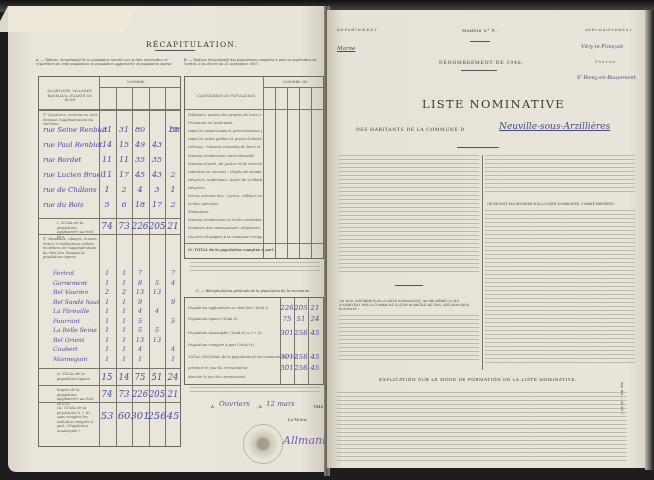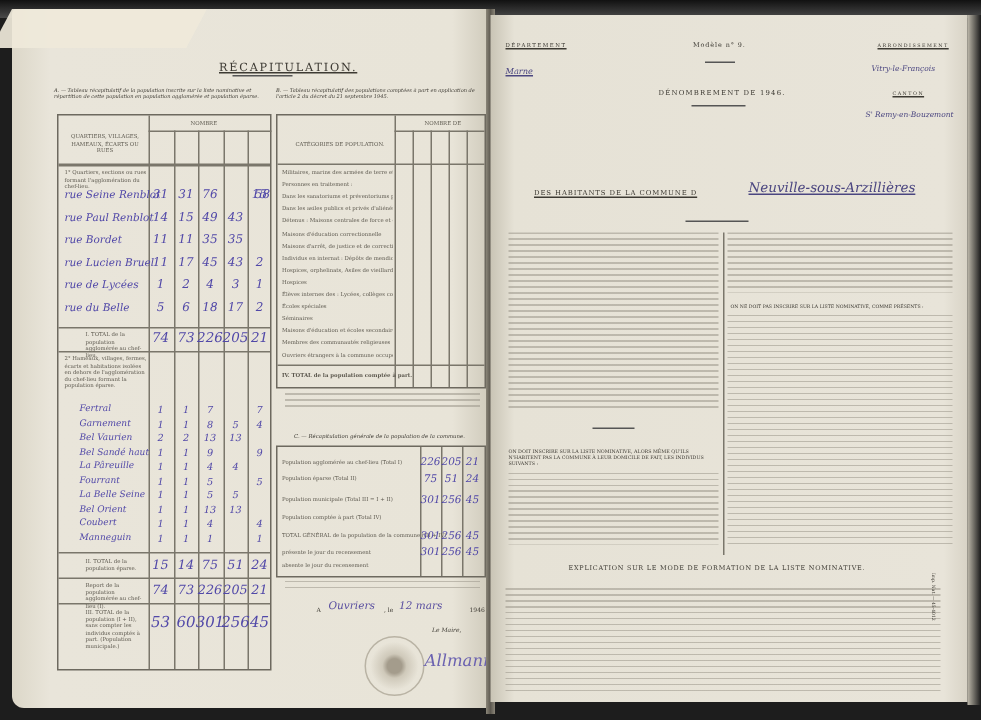--- a/index.html
+++ b/index.html
@@ -14,21 +14,21 @@
   .page.right { left: 327px; top: 10px; width: 318px; height: 458px;
     background: linear-gradient(90deg, #c9c4b5 0%, #e6e2d6 5%, #e8e4d9 95%, #d8d3c6 100%); }
   .spine { position: absolute; left: 324px; top: 6px; width: 6px; height: 470px; background: linear-gradient(90deg,#8a8578,#5c584f,#8a8578); }
   .right-edge { position: absolute; left: 645px; top: 10px; width: 9px; height: 460px; background: linear-gradient(90deg,#bdb8aa,#1a1a1a); }
   .folded-corner { position: absolute; left: 8px; top: 6px; width: 130px; height: 26px; background: #efe9da;
     transform: skewX(-28deg); transform-origin: left top; opacity: 0.92; }
 
   .tiny-lines { position: absolute; background: repeating-linear-gradient(#9b968a 0 1px, transparent 1px 4px); opacity: .55; }
 
   .t { position: absolute; white-space: nowrap; }
-  .caps { letter-spacing: 1px; text-transform: uppercase; text-decoration: underline; }
+  .caps { letter-spacing: 1px; text-transform: uppercase; }
   .hand { font-family: "DejaVu Serif", serif; font-style: italic; color: #5a4fa0; }
 
   
   .tbl { position: absolute; border: 1.5px solid #6d695f; }
   .vline { position: absolute; width: 1px; background: #7a766b; }
   .hline { position: absolute; height: 1px; background: #7a766b; }
   .cell-num { position: absolute; font-family: "DejaVu Serif", serif; font-style: italic; color: #5148a8; font-size: 8px; text-align: center; width: 22px; }
   .street { position: absolute; font-style: italic; color: #5148a8; font-size: 7px; }
   .label-sm { position: absolute; font-size: 3.6px; color: #5d594f; line-height: 4.6px; }
   .stamp { position: absolute; border-radius: 50%; border: 1px solid #b9b3a4;
@@ -62,48 +62,48 @@
       <div class="hline" style="left:0;top:325px;width:141px;"></div>
 
       <div class="label-sm" style="left:6px;top:12px;width:50px;text-align:center;">QUARTIERS, VILLAGES, HAMEAUX, ÉCARTS OU RUES</div>
       <div class="label-sm" style="left:88px;top:3px;">NOMBRE</div>
       <div class="label-sm" style="left:4px;top:36px;width:55px;">1° Quartiers, sections ou rues formant l'agglomération du chef-lieu.</div>
 
       <div id="agg-rows">
           <div class="street" style="left: 4px; top: 49px;">rue Seine Renblot</div>
           <div class="cell-num" style="left: 57px; top: 48px;">31</div>
           <div class="cell-num" style="left: 74px; top: 48px;">31</div>
-          <div class="cell-num" style="left: 90px; top: 48px;">76</div>
+          <div class="cell-num" style="left: 90px; top: 48px;">80</div>
           <div class="cell-num" style="left: 125px; top: 48px;">58</div>
           <div class="cell-num" style="left: 123px; top: 48px;">15</div>
           <div class="street" style="left: 4px; top: 64px;">rue Paul Renblot</div>
           <div class="cell-num" style="left: 57px; top: 63px;">14</div>
           <div class="cell-num" style="left: 74px; top: 63px;">15</div>
           <div class="cell-num" style="left: 90px; top: 63px;">49</div>
           <div class="cell-num" style="left: 107px; top: 63px;">43</div>
           <div class="cell-num" style="left: 123px; top: 63px;"></div>
           <div class="street" style="left: 4px; top: 79px;">rue Bordet</div>
           <div class="cell-num" style="left: 57px; top: 78px;">11</div>
           <div class="cell-num" style="left: 74px; top: 78px;">11</div>
           <div class="cell-num" style="left: 90px; top: 78px;">35</div>
           <div class="cell-num" style="left: 107px; top: 78px;">35</div>
           <div class="cell-num" style="left: 123px; top: 78px;"></div>
           <div class="street" style="left: 4px; top: 94px;">rue Lucien Bruel</div>
           <div class="cell-num" style="left: 57px; top: 93px;">11</div>
           <div class="cell-num" style="left: 74px; top: 93px;">17</div>
           <div class="cell-num" style="left: 90px; top: 93px;">45</div>
           <div class="cell-num" style="left: 107px; top: 93px;">43</div>
           <div class="cell-num" style="left: 123px; top: 93px;">2</div>
-          <div class="street" style="left: 4px; top: 109px;">rue de Lycées</div>
+          <div class="street" style="left: 4px; top: 109px;">rue de Châlons</div>
           <div class="cell-num" style="left: 57px; top: 108px;">1</div>
           <div class="cell-num" style="left: 74px; top: 108px;">2</div>
           <div class="cell-num" style="left: 90px; top: 108px;">4</div>
           <div class="cell-num" style="left: 107px; top: 108px;">3</div>
           <div class="cell-num" style="left: 123px; top: 108px;">1</div>
-          <div class="street" style="left: 4px; top: 124px;">rue du Belle</div>
+          <div class="street" style="left: 4px; top: 124px;">rue du Bois</div>
           <div class="cell-num" style="left: 57px; top: 123px;">5</div>
           <div class="cell-num" style="left: 74px; top: 123px;">6</div>
           <div class="cell-num" style="left: 90px; top: 123px;">18</div>
           <div class="cell-num" style="left: 107px; top: 123px;">17</div>
           <div class="cell-num" style="left: 123px; top: 123px;">2</div>
         </div>
 
       <div class="label-sm" style="left:18px;top:144px;width:42px;">I. TOTAL de la population agglomérée au chef-lieu.</div>
       <div id="total1">
           <div class="cell-num" style="left: 57px; top: 144px; font-size: 9px;">74</div>
@@ -292,20 +292,21 @@
     <div class="t hand" style="left:10px;top:35px;font-size:5.5px;color:#4b4680;text-decoration:underline;">Marne</div>
     <div class="t" style="left:135px;top:18px;font-size:4.3px;letter-spacing:.6px;">Modèle n° 9.</div>
     <div class="hline" style="left:143px;top:31px;width:20px;background:#555;"></div>
     <div class="t caps" style="left:258px;top:18px;font-size:3.2px;">ARRONDISSEMENT</div>
     <div class="t hand" style="left:254px;top:33px;font-size:5px;color:#4b4680;">Vitry-le-François</div>
     <div class="t" style="left:112px;top:50px;font-size:4.6px;letter-spacing:.8px;">DÉNOMBREMENT DE 1946.</div>
     <div class="hline" style="left:134px;top:60px;width:36px;background:#555;height:1.3px;"></div>
     <div class="t caps" style="left:268px;top:50px;font-size:3.2px;">CANTON</div>
     <div class="t hand" style="left:250px;top:64px;font-size:5px;color:#4b4680;">S' Remy-en-Bouzemont</div>
 
+    <div class="t" style="left:95px;top:87px;font-size:11.5px;letter-spacing:1.3px;">LISTE NOMINATIVE</div>
     <div class="t caps" style="left:29px;top:117px;font-size:4.6px;letter-spacing:.6px;">DES HABITANTS DE LA COMMUNE D</div>
     <div class="t hand" style="left:172px;top:111px;font-size:9px;color:#4b4680;text-decoration:underline;">Neuville-sous-Arzillières</div>
     <div class="hline" style="left:130px;top:137px;width:42px;background:#555;"></div>
 
     <div class="tiny-lines" style="left:12px;top:145px;width:140px;height:117px;"></div>
     <div class="hline" style="left:68px;top:275px;width:28px;background:#555;"></div>
     <div class="t" style="left:12px;top:289px;width:140px;white-space:normal;font-size:3.2px;line-height:4.2px;">ON DOIT INSCRIRE SUR LA LISTE NOMINATIVE, ALORS MÊME QU'ILS N'HABITENT PAS LA COMMUNE À LEUR DOMICILE DE FAIT, LES INDIVIDUS SUIVANTS :</div>
     <div class="tiny-lines" style="left:12px;top:305px;width:140px;height:48px;"></div>
 
     <div class="vline" style="left:155px;top:145px;height:215px;"></div>

